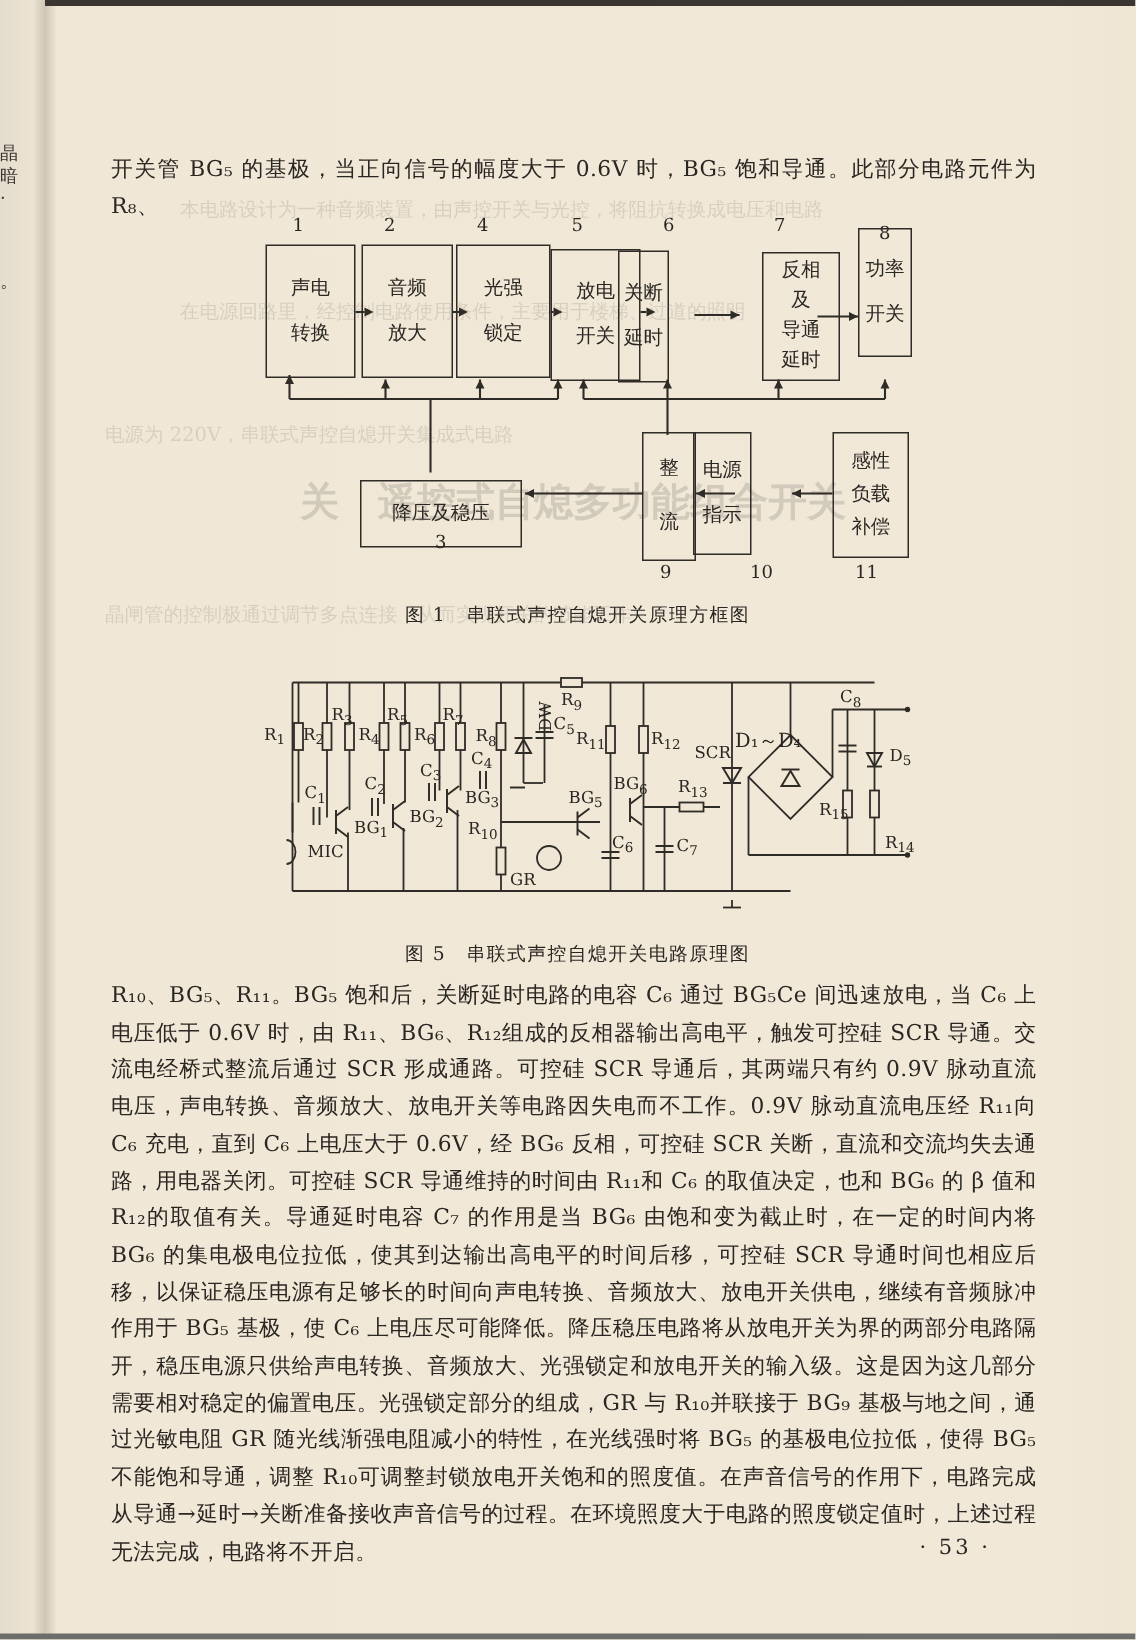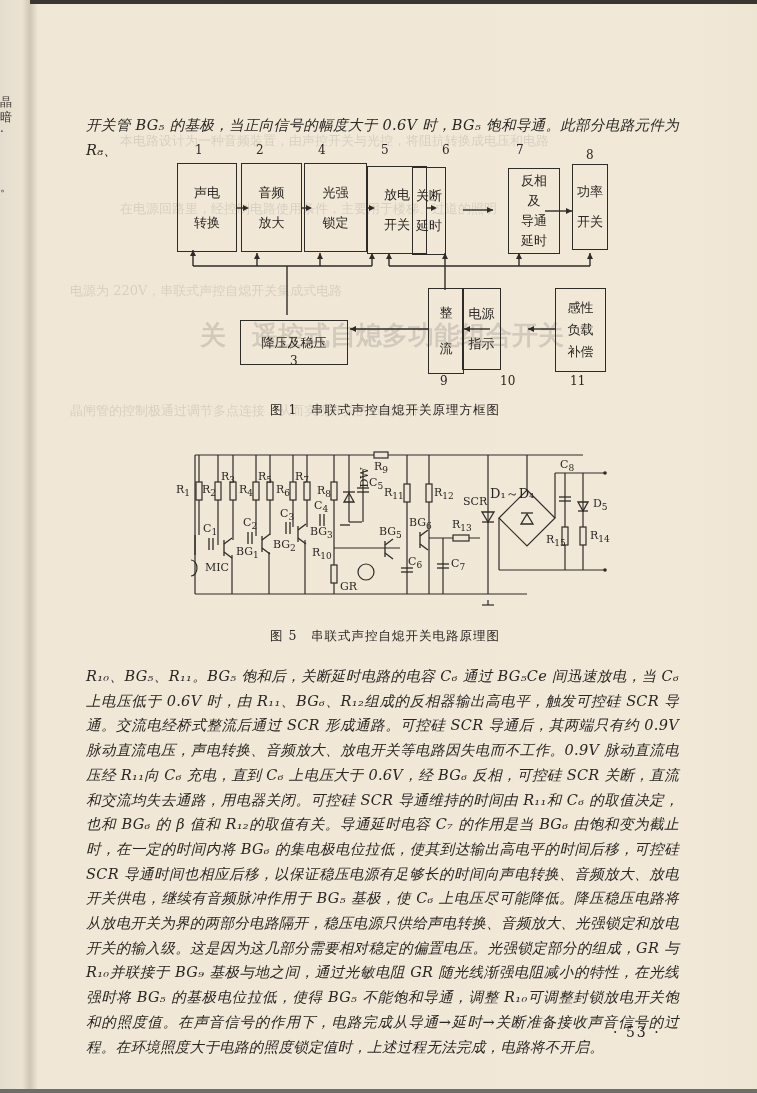--- a/index.html
+++ b/index.html
@@ -10,21 +10,21 @@
     color:#2a2622;
   }
   .page-bg {
     position:absolute; left:0; top:0; width:757px; height:1093px;
     background:linear-gradient(90deg,#e4dccd 0px,#ece3d2 22px,#cfc6b6 30px,#f0e7d6 38px,#f1e8d8 700px,#eee5d3 757px);
   }
   .top-shadow { position:absolute; left:30px; top:0; width:727px; height:4px; background:#3a3530; }
   .bottom-shadow { position:absolute; left:0; bottom:0; width:757px; height:4px; background:#6c6e6c; }
   .margin-glyphs { position:absolute; left:0; top:95px; width:14px; font-size:12px; line-height:15px; color:#3b3530; }
   .text { position:absolute; left:70px; width:625px; font-size:14.5px; line-height:25px; letter-spacing:0.3px; text-align:justify; }
-  .text p { margin:16px;font-style:italic; }
+  .text p { margin:4px; }
   sub { font-size:9px; vertical-align:-3px; line-height:0; }
   .caption { position:absolute; font-size:12.5px; color:#2a2622; letter-spacing:1px; }
   .bleed { position:absolute; color:#2a2622; opacity:0.12; font-size:13px; line-height:26px; white-space:nowrap; }
   .bleed.big { font-size:26px; opacity:0.15; font-weight:bold; }
   .block { position:absolute; border:1.6px solid #2f2b27; background:transparent; display:flex; align-items:center; justify-content:center; text-align:center; font-size:13px; line-height:30px; }
   .block span { display:block; white-space:pre-line; }
   .blk-num { position:absolute; font-size:12px; }
   svg { position:absolute; left:0; top:0; overflow:visible; }
   .footer-num { position:absolute; left:613px; top:1024px; font-size:14px; letter-spacing:2px; }
 </style>
@@ -133,21 +133,21 @@
 
   <div class="blk-num" style="left:516px;top:143px">7</div>
   <div class="block" style="left:508px;top:168px;width:50px;height:84px;line-height:20px">
       <span>反相
 及
 导通
 延时</span>
     </div>
 
   <div class="blk-num" style="left:586px;top:148px">8</div>
-  <div class="block" style="left:572px;top:164px;width:34px;height:84px">
+  <div class="block" style="left:572px;top:152px;width:34px;height:84px">
       <span>功率
 开关</span>
     </div>
 
   <div class="block" style="left:240px;top:320px;width:106px;height:43px">
       <span>降压及稳压</span>
     </div>
   <div class="blk-num" style="left:290px;top:354px">3</div>
 
   <div class="block" style="left:428px;top:288px;width:34px;height:84px;line-height:18px">
@@ -303,21 +303,21 @@
   <div style="position:absolute;left:239px;top:483px;font-size:11px"><span>R</span><sub>4</sub></div>
   <div style="position:absolute;left:258px;top:470px;font-size:11px"><span>R</span><sub>5</sub></div>
   <div style="position:absolute;left:276px;top:483px;font-size:11px"><span>R</span><sub>6</sub></div>
   <div style="position:absolute;left:295px;top:470px;font-size:11px"><span>R</span><sub>7</sub></div>
   <div style="position:absolute;left:317px;top:484px;font-size:11px"><span>R</span><sub>8</sub></div>
   <div style="position:absolute;left:374px;top:460px;font-size:11px"><span>R</span><sub>9</sub></div>
   <div style="position:absolute;left:312px;top:546px;font-size:11px"><span>R</span><sub>10</sub></div>
   <div style="position:absolute;left:384px;top:486px;font-size:11px"><span>R</span><sub>11</sub></div>
   <div style="position:absolute;left:434px;top:486px;font-size:11px"><span>R</span><sub>12</sub></div>
   <div style="position:absolute;left:452px;top:518px;font-size:11px"><span>R</span><sub>13</sub></div>
-  <div style="position:absolute;left:590px;top:529px;font-size:11px"><span>R</span><sub>14</sub></div>
+  <div style="position:absolute;left:590px;top:555px;font-size:11px"><span>R</span><sub>14</sub></div>
   <div style="position:absolute;left:546px;top:533px;font-size:11px"><span>R</span><sub>15</sub></div>
 
   <div style="position:absolute;left:203px;top:522px;font-size:11px"><span>C</span><sub>1</sub></div>
   <div style="position:absolute;left:243px;top:516px;font-size:11px"><span>C</span><sub>2</sub></div>
   <div style="position:absolute;left:280px;top:507px;font-size:11px"><span>C</span><sub>3</sub></div>
   <div style="position:absolute;left:314px;top:499px;font-size:11px"><span>C</span><sub>4</sub></div>
   <div style="position:absolute;left:369px;top:476px;font-size:11px"><span>C</span><sub>5</sub></div>
   <div style="position:absolute;left:408px;top:555px;font-size:11px"><span>C</span><sub>6</sub></div>
   <div style="position:absolute;left:451px;top:557px;font-size:11px"><span>C</span><sub>7</sub></div>
   <div style="position:absolute;left:560px;top:458px;font-size:11px"><span>C</span><sub>8</sub></div>

